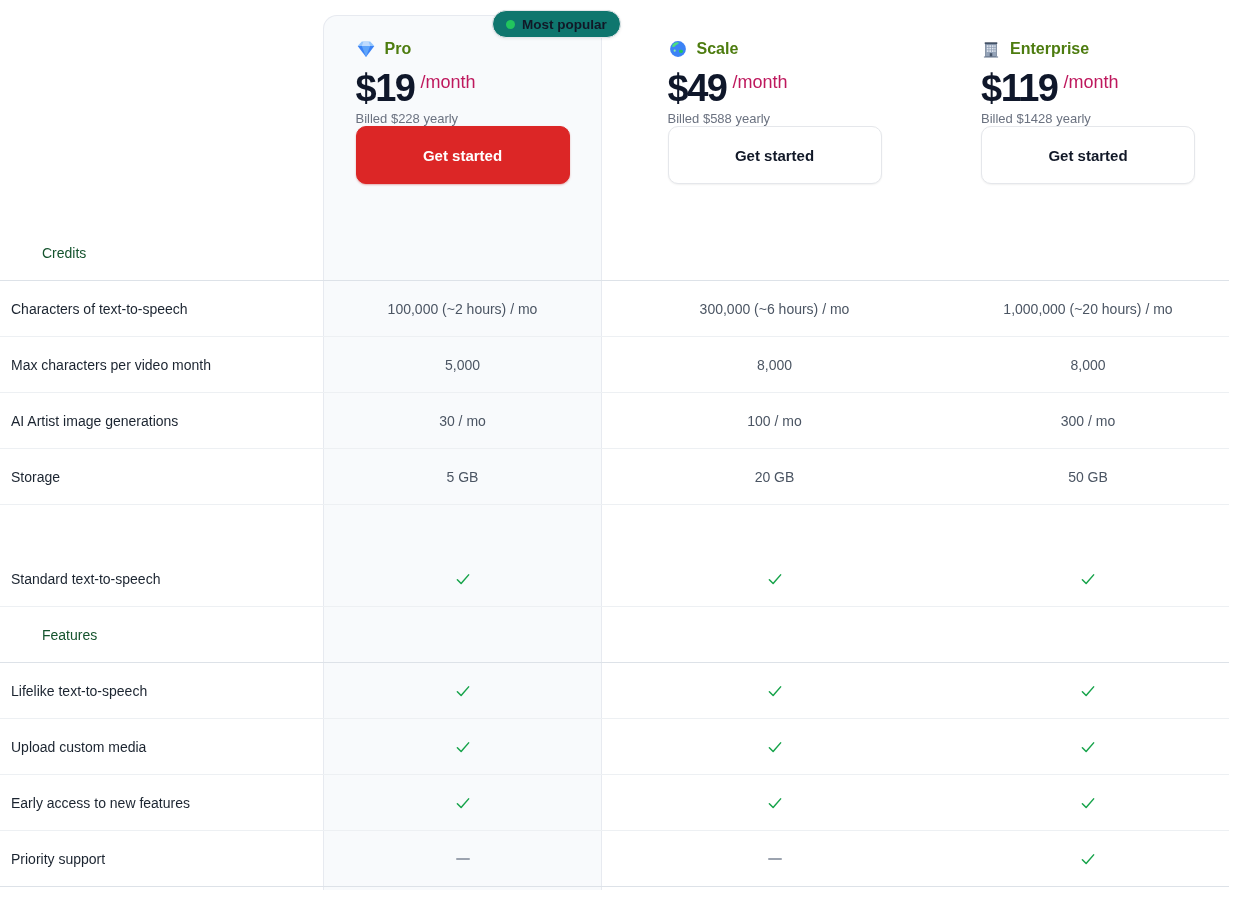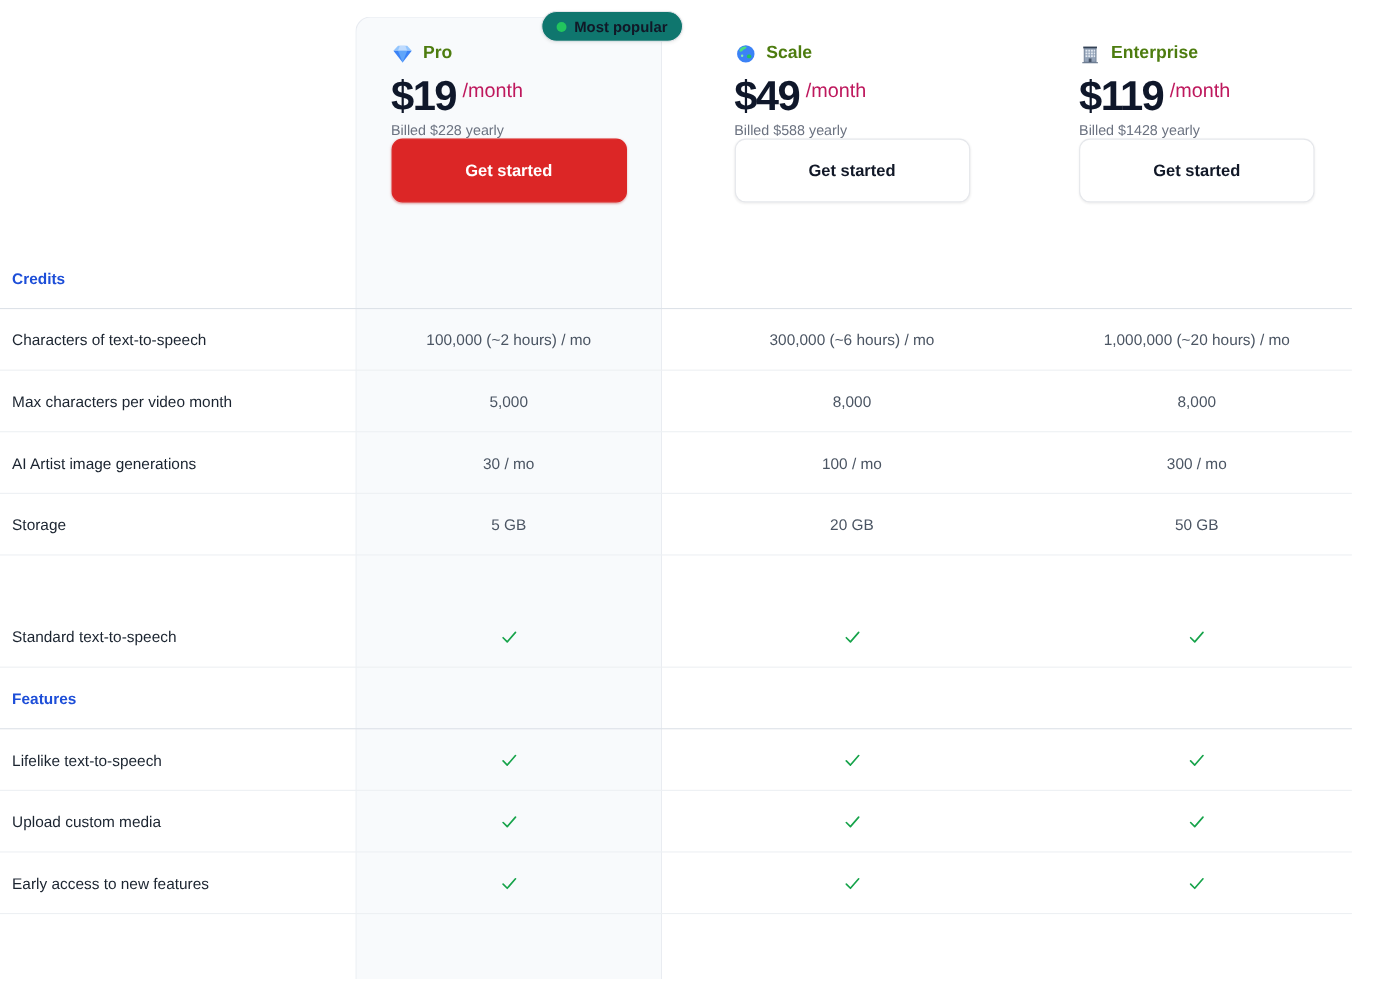--- a/index.html
+++ b/index.html
@@ -42,21 +42,21 @@
     grid-template-columns: 323px 279px 345px 282px;
   }
   .header-row { height: 225px; }
   .section-row { height: 56px; border-bottom: 1px solid #dde2e8; }
   .data-row { height: 56px; border-bottom: 1px solid #edf0f3; }
   .data-row.last-row { border-bottom: 1px solid #dde2e8; }
   .gap-row { height: 46px; }
 
   .cell { display: flex; align-items: center; }
   .label-cell { padding-left: 11px; font-size: 14px; color: #1b2430; }
-  .section-title { font-weight: 700; font-size: 14px; color: #1d4ed8; }
+  .section-title { font-weight: 400; font-size: 14px; color: #14532d; margin-left: 31px; }
   .value-cell { justify-content: center; font-size: 14px; color: #4b5563; }
 
   
   .plan-header { display: flex; justify-content: center; align-items: flex-start; }
   .plan-inner { width: 214px; padding-top: 39px; }
   .plan-name-row { display: flex; align-items: center; gap: 9px; }
   .plan-icon { width: 20px; height: 20px; display: inline-flex; }
   .plan-icon svg { width: 20px; height: 20px; }
   .plan-name { font-size: 16px; font-weight: 700; color: #4d7c0f; }
   .price-row { margin-top: 13px; display: flex; gap: 6px; }
@@ -279,15 +279,31 @@
             </span>
           </div>
           <div class="cell value-cell">
             <span class="check-wrap">
               <svg viewBox="0 0 24 24" fill="none">
                 <path d="M4.5 13l5 5L19.5 6.5" stroke="#16a34a" stroke-width="2" stroke-linecap="round" stroke-linejoin="round"></path>
               </svg>
             </span>
           </div>
         </div>
+        <div class="row data-row last-row">
+          <div class="cell label-cell">Priority support</div>
+          <div class="cell value-cell">
+            <span class="dash"></span>
+          </div>
+          <div class="cell value-cell">
+            <span class="dash"></span>
+          </div>
+          <div class="cell value-cell">
+            <span class="check-wrap">
+              <svg viewBox="0 0 24 24" fill="none">
+                <path d="M4.5 13l5 5L19.5 6.5" stroke="#16a34a" stroke-width="2" stroke-linecap="round" stroke-linejoin="round"></path>
+              </svg>
+            </span>
+          </div>
+        </div>
       </div>
   </div>
 </div>
 
 </body></html>

